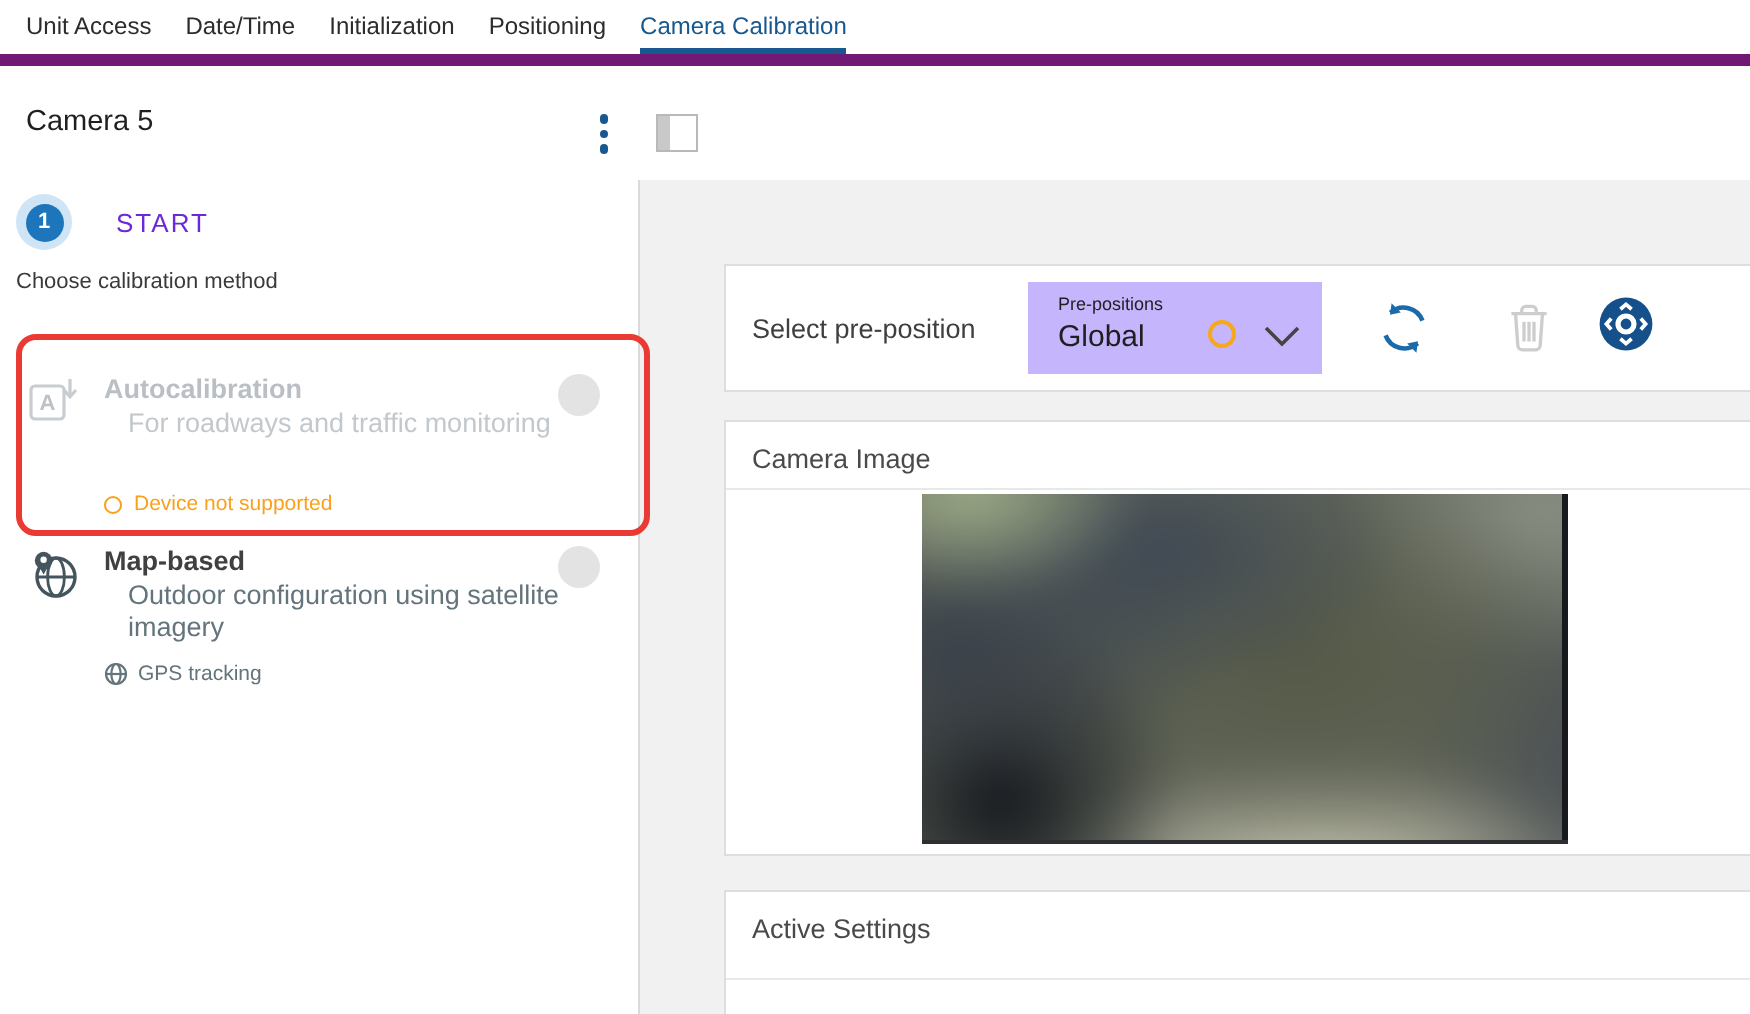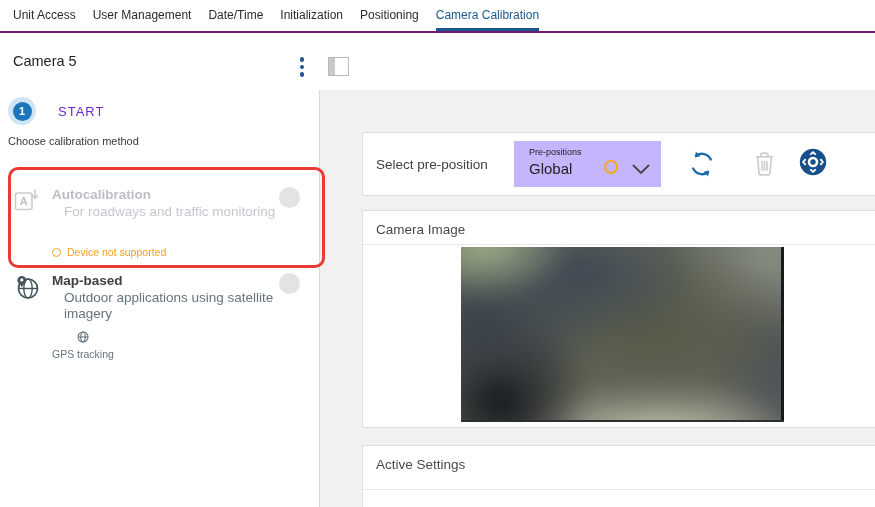--- a/index.html
+++ b/index.html
@@ -2,21 +2,21 @@
 <html><head>
 <meta charset="utf-8">
 <style>
   * { margin:0; padding:0; box-sizing:border-box; }
   html,body { background:#ffffff; }
   body { font-family:"Liberation Sans", sans-serif; }
   .app { position:relative; width:875px; height:507px; background:#fff; overflow:hidden; }
 
   
   .tabbar { position:absolute; left:0; top:0; width:875px; height:33px; background:#fff;
-            border-bottom:2px solid #701a75; display:flex; align-items:stretch; padding-left:13px; gap:17px; }
+            border-bottom:6px solid #701a75; display:flex; align-items:stretch; padding-left:13px; gap:17px; }
   .tab { display:flex; align-items:center; font-size:12px; color:#2c2c2c; cursor:pointer;
          border-bottom:3px solid transparent; padding-top:2px; white-space:nowrap; }
   .tab.active { color:#19588f; border-bottom-color:#19588f; }
 
   
   .camera-row { position:absolute; left:0; top:33px; width:875px; height:57px; background:#fff; }
   .camera-title { position:absolute; left:13px; top:20px; font-size:14.5px; color:#1f1f1f; }
   .kebab { position:absolute; left:298px; top:57px; width:8px; height:24px; cursor:pointer; }
   .kebab i { display:block; width:4.5px; height:4.5px; border-radius:50%; background:#19588f; margin:0 auto 3px auto; }
   .panel-toggle { position:absolute; left:328px; top:57px; width:21px; height:19px;
@@ -43,21 +43,21 @@
   .m-icon { position:absolute; left:14px; top:1px; }
   .m-title { position:absolute; left:52px; top:0; font-size:13.5px; font-weight:bold; color:#404040; }
   .m-desc  { position:absolute; left:64px; top:17px; font-size:13.5px; color:#64747c; line-height:16px; }
   .m-radio { position:absolute; left:279px; top:0px; width:21px; height:21px; border-radius:50%; background:#e3e3e3; }
   .method.disabled .m-title { color:#b9bfc4; }
   .method.disabled .m-desc  { color:#c2c8cc; }
   .m-status { position:absolute; left:52px; top:59px; display:flex; align-items:center; gap:6px;
               font-size:10.5px; color:#f9a11b; white-space:nowrap; }
   .m-status i { width:9px; height:9px; border:1.5px solid #f9a11b; border-radius:50%; display:inline-block; }
   .m-tag { position:absolute; left:52px; top:58px; display:flex; align-items:center; gap:5px;
-           font-size:10.5px; color:#64747c; white-space:nowrap;flex-direction:column; }
+           font-size:10.5px; color:#64747c; white-space:nowrap; }
 
   
   .pink-note { position:absolute; left:10px; top:428px; z-index:9; font-weight:bold; font-size:23px;
                color:#fb2d66; line-height:25px; white-space:nowrap;
                text-shadow:-2px -2px 0 #fff, 2px -2px 0 #fff, -2px 2px 0 #fff, 2px 2px 0 #fff,
                            -3px 0 0 #fff, 3px 0 0 #fff, 0 -3px 0 #fff, 0 3px 0 #fff,
                            4px 4px 3px rgba(120,120,120,.55); }
   .pink-note .l1 { margin-left:20px; }
 
   
@@ -94,21 +94,20 @@
   .camimg-edge-r { position:absolute; right:0; top:0; bottom:0; width:3px; background:#17191d; }
   .camimg-edge-b { position:absolute; left:0; right:0; bottom:0; height:2px; background:#2c2e31; }
 </style>
 </head>
 <body>
 
 <div class="app">
 
   <div class="tabbar">
     <div class="tab">Unit Access</div>
-    <div class="tab">User Management</div>
     <div class="tab">Date/Time</div>
     <div class="tab">Initialization</div>
     <div class="tab">Positioning</div>
     <div class="tab active">Camera Calibration</div>
   </div>
 
   <div class="camera-row">
     <span class="camera-title">Camera 5</span>
   </div>
   <div class="kebab">
@@ -153,21 +152,21 @@
       <svg width="27" height="27" viewBox="0 0 27 27">
         <circle cx="14" cy="14.5" r="9.5" fill="none" stroke="#44555e" stroke-width="1.7"></circle>
         <path d="M4.7 14.5 h18.6" stroke="#44555e" stroke-width="1.4" fill="none"></path>
         <ellipse cx="14" cy="14.5" rx="4.2" ry="9.5" fill="none" stroke="#44555e" stroke-width="1.4"></ellipse>
         <path d="M7.8 13.2 L4.6 7.6 h6.4 Z" fill="#44555e"></path>
         <circle cx="7.8" cy="6.3" r="4.4" fill="#44555e"></circle>
         <circle cx="7.8" cy="5.9" r="1.6" fill="#ffffff"></circle>
       </svg>
     </span>
     <span class="m-title">Map-based</span>
-    <span class="m-desc" style="width:248px;">Outdoor applications using satellite imagery</span>
+    <span class="m-desc" style="width:248px;">Outdoor configuration using satellite imagery</span>
     <span class="m-radio"></span>
     <span class="m-tag">
       <svg width="12" height="12" viewBox="0 0 12 12">
         <circle cx="6" cy="6" r="5" fill="none" stroke="#64747c" stroke-width="1.1"></circle>
         <path d="M1 6 h10" stroke="#64747c" stroke-width="1.1"></path>
         <ellipse cx="6" cy="6" rx="2.3" ry="5" fill="none" stroke="#64747c" stroke-width="1.1"></ellipse>
       </svg>
       <span>GPS tracking</span>
     </span>
   </div>

